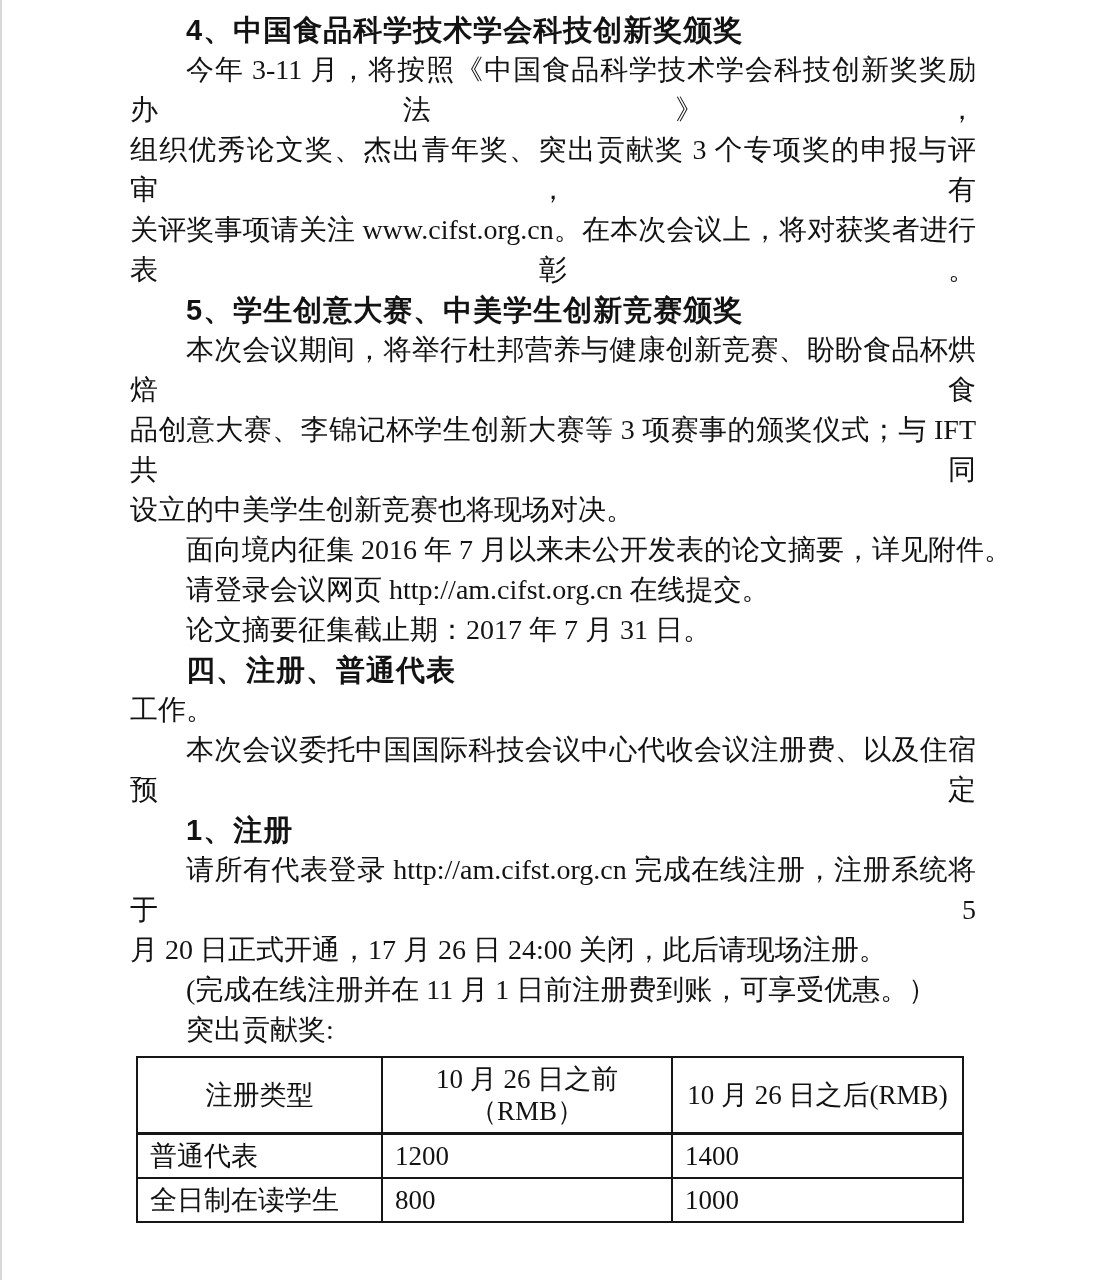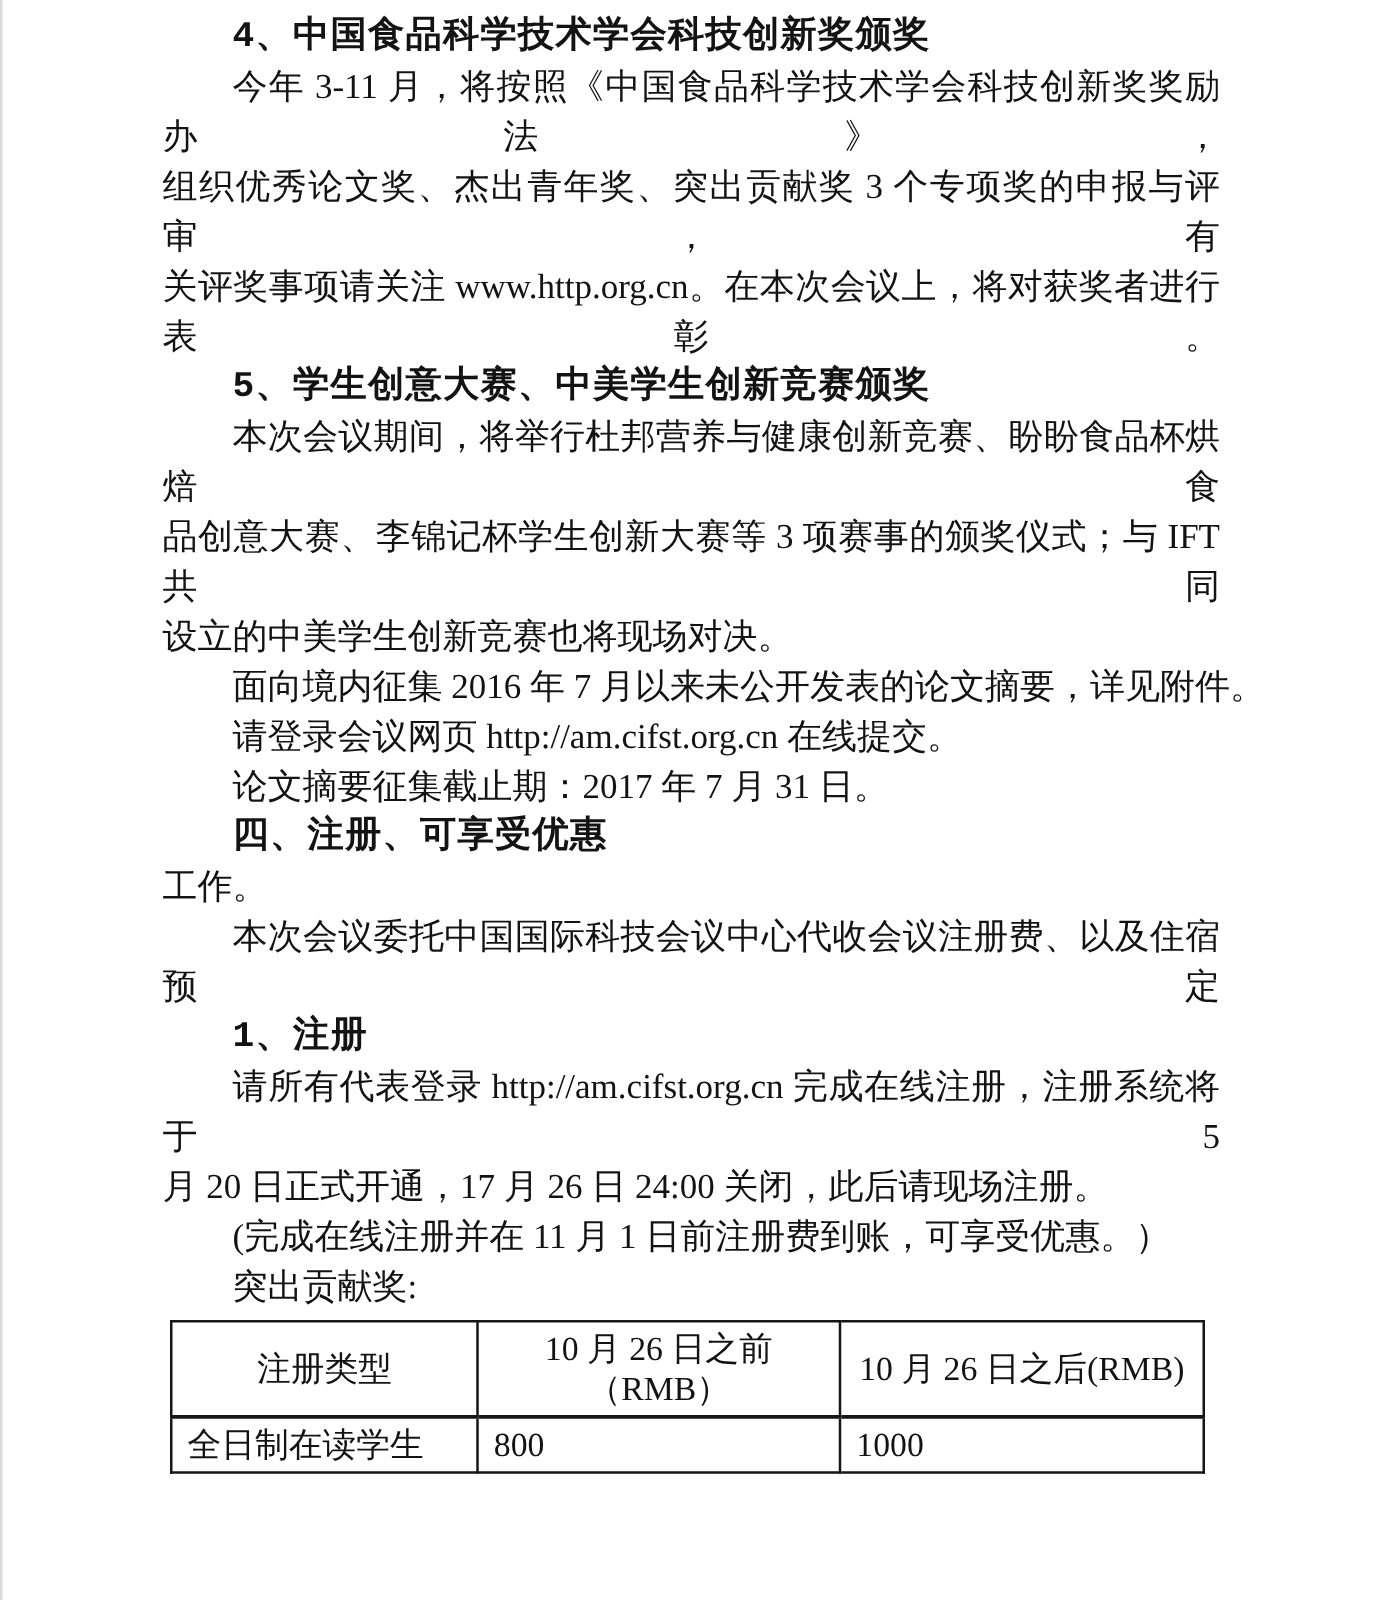--- a/index.html
+++ b/index.html
@@ -18,21 +18,21 @@
   }
   .line{
     font-size:28px;line-height:40px;white-space:nowrap;
   }
   .just{
     white-space:normal;
     text-align:justify;text-align-last:justify;
   }
   .ind{text-indent:56px;}
   .h{
-    font-family:Liberation Mono, monospace;
+    font-family:Liberation Sans, sans-serif;
     font-weight:bold;font-size:29px;letter-spacing:1px;
   }
   table.fees{
     border-collapse:collapse;table-layout:fixed;
     width:826px;margin:6px 0 8px 6px;
   }
   table.fees col.c1{width:245px;}
   table.fees col.c2{width:290px;}
   table.fees col.c3{width:291px;}
   table.fees th,table.fees td{
@@ -56,32 +56,32 @@
 </head>
 <body>
 
 <div class="scan-edge"></div>
 
 <div class="page">
 
   <div class="line h ind">4、中国食品科学技术学会科技创新奖颁奖</div>
   <div class="line ind just">今年 3-11 月，将按照《中国食品科学技术学会科技创新奖奖励办法》，</div>
   <div class="line just">组织优秀论文奖、杰出青年奖、突出贡献奖 3 个专项奖的申报与评审，有</div>
-  <div class="line just">关评奖事项请关注 www.http.org.cn。在本次会议上，将对获奖者进行表彰。</div>
+  <div class="line just">关评奖事项请关注 www.cifst.org.cn。在本次会议上，将对获奖者进行表彰。</div>
 
   <div class="line h ind">5、学生创意大赛、中美学生创新竞赛颁奖</div>
   <div class="line ind just">本次会议期间，将举行杜邦营养与健康创新竞赛、盼盼食品杯烘焙食</div>
   <div class="line just">品创意大赛、李锦记杯学生创新大赛等 3 项赛事的颁奖仪式；与 IFT 共同</div>
   <div class="line">设立的中美学生创新竞赛也将现场对决。</div>
 
   <div class="line ind">面向境内征集 2016 年 7 月以来未公开发表的论文摘要，详见附件。</div>
   <div class="line ind">请登录会议网页 http://am.cifst.org.cn 在线提交。</div>
   <div class="line ind">论文摘要征集截止期：2017 年 7 月 31 日。</div>
 
-  <div class="line h ind">四、注册、可享受优惠</div>
+  <div class="line h ind">四、注册、普通代表</div>
   <div class="line">工作。</div>
   <div class="line ind just">本次会议委托中国国际科技会议中心代收会议注册费、以及住宿预定</div>
 
   <div class="line h ind">1、注册</div>
   <div class="line ind just">请所有代表登录 http://am.cifst.org.cn 完成在线注册，注册系统将于 5</div>
   <div class="line">月 20 日正式开通，17 月 26 日 24:00 关闭，此后请现场注册。</div>
   <div class="line ind">(完成在线注册并在 11 月 1 日前注册费到账，可享受优惠。）</div>
   <div class="line ind">突出贡献奖:</div>
 
   <table class="fees">
@@ -92,20 +92,25 @@
       </colgroup>
     <thead>
       <tr>
         <th>注册类型</th>
         <th>10 月 26 日之前（RMB）</th>
         <th>10 月 26 日之后(RMB)</th>
       </tr>
     </thead>
     <tbody>
       <tr>
+        <td>普通代表</td>
+        <td class="num">1200</td>
+        <td class="num">1400</td>
+      </tr>
+      <tr>
         <td>全日制在读学生</td>
         <td class="num">800</td>
         <td class="num">1000</td>
       </tr>
 
     </tbody>
   </table>
 
 </div>
 

